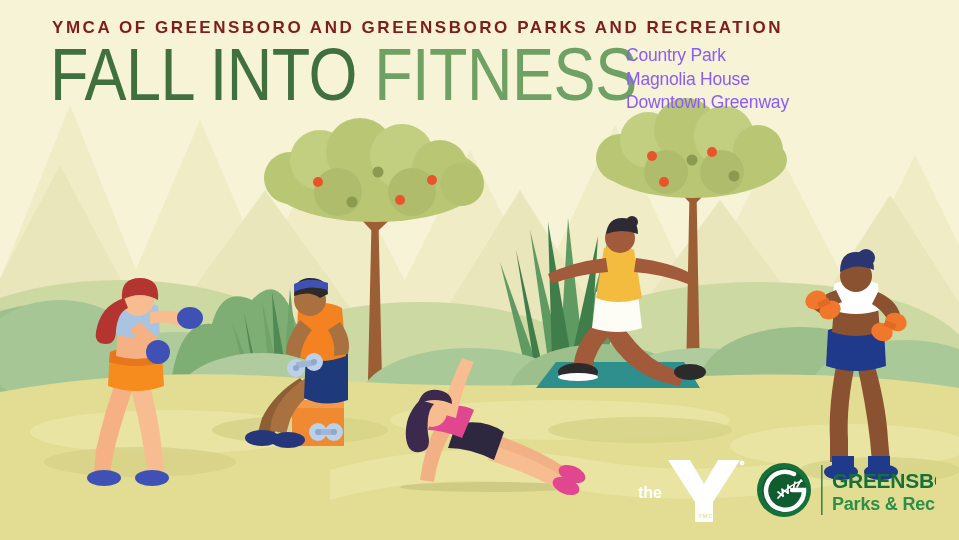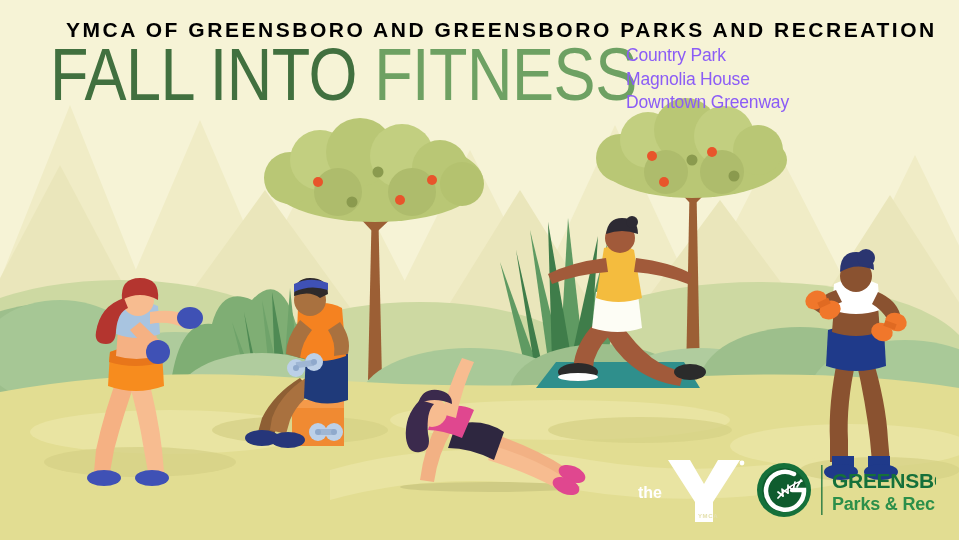--- a/index.html
+++ b/index.html
@@ -14,24 +14,24 @@
     width:959px; height:540px;
     overflow:hidden;
     background:#f6f3d6;
   }
   
   #scene { position:absolute; inset:0; }
   #scene svg { display:block; width:959px; height:540px; }
 
   
   .eyebrow {
-    position:absolute; left:66px; top:18px;
-    font-size:21px; font-weight:700;
+    position:absolute; left:52px; top:18px;
+    font-size:17px; font-weight:700;
     letter-spacing:2.55px;
-    color:#000000;
+    color:#7f1d1d;
     white-space:nowrap;
     font-family:"Liberation Sans", sans-serif;
   }
   .headline {
     position:absolute; left:50px; top:38px;
     font-size:63px; line-height:1.0;
     font-weight:400;
     letter-spacing:-0.5px;
     white-space:nowrap;
     font-family:"Liberation Sans", sans-serif;

